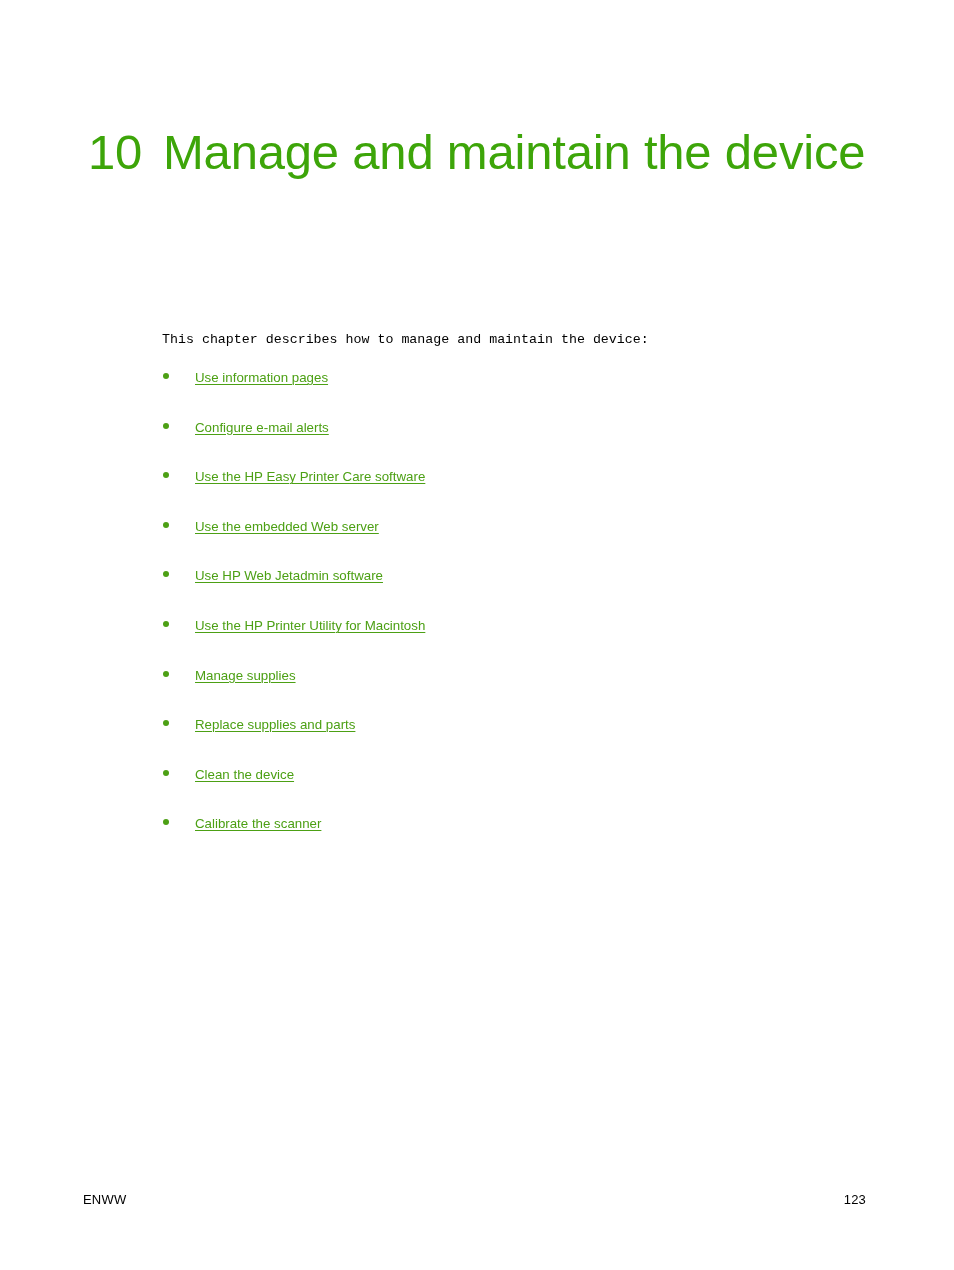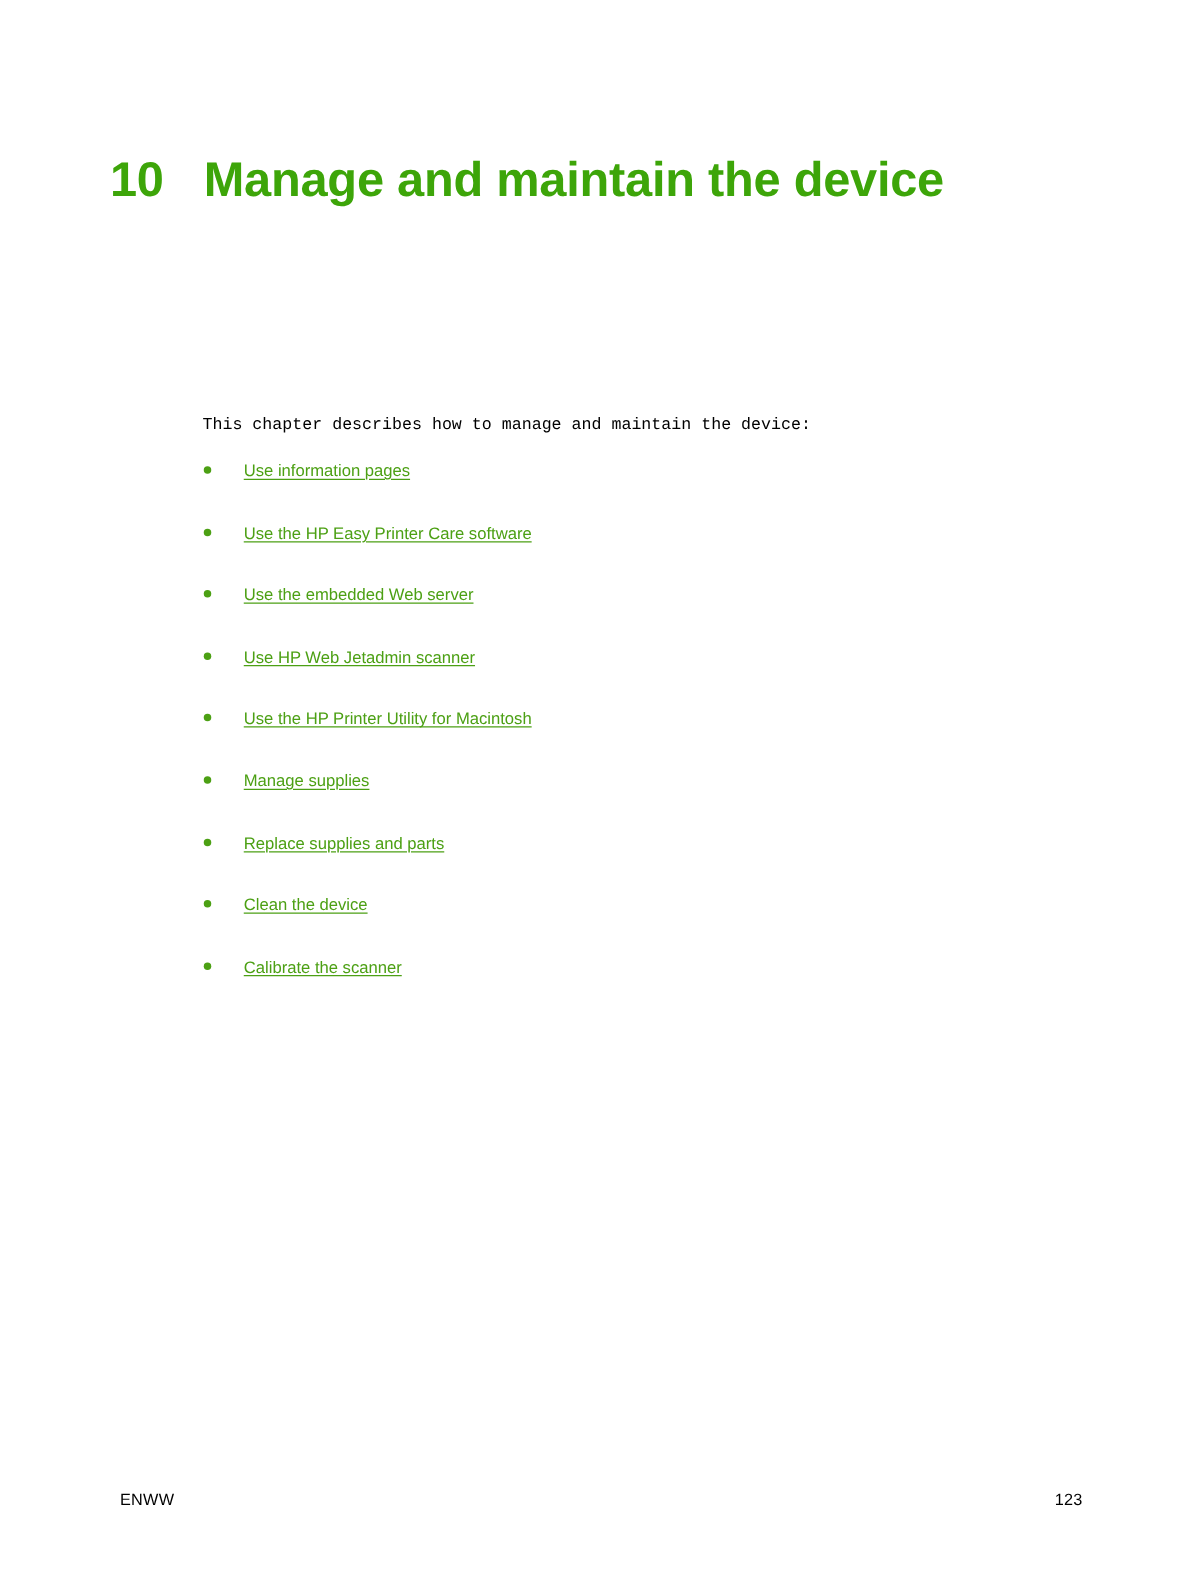--- a/index.html
+++ b/index.html
@@ -26,22 +26,22 @@
 
   
   .chapter-heading {
     position: absolute;
     left: 88px;
     top: 96px;
     display: flex;
     align-items: baseline;
     white-space: nowrap;
     color: #3da509;
-    font-size: 39px;
-    font-weight: bold;
+    font-size: 49px;
+    font-weight: normal;
     letter-spacing: -0.2px;
     line-height: 46px;
   }
   .chapter-number {
     display: inline-block;
     width: 75px;
     flex: 0 0 75px;
   }
   .chapter-title {
     display: inline-block;
@@ -92,21 +92,21 @@
     text-decoration: underline;
     text-underline-offset: 2px;
     text-decoration-thickness: 1px;
     white-space: nowrap;
     cursor: pointer;
   }
 
   
   .page-footer {
     position: absolute;
-    left: 96px;
+    left: 83px;
     right: 88px;
     top: 1192px;
     display: flex;
     justify-content: space-between;
     align-items: flex-end;
     font-size: 13px;
     color: #000000;
   }
   .footer-left { letter-spacing: 0.2px; }
   .footer-right { letter-spacing: 0.2px; }
@@ -123,29 +123,33 @@
 
   <p class="intro-text">This chapter describes how to manage and maintain the device:</p>
 
   <ul class="link-list">
     <li class="link-item">
       <span class="bullet-marker"></span>
       <a class="link-anchor">Use information pages</a>
     </li>
     <li class="link-item">
       <span class="bullet-marker"></span>
+      <a class="link-anchor">Configure e-mail alerts</a>
+    </li>
+    <li class="link-item">
+      <span class="bullet-marker"></span>
       <a class="link-anchor">Use the HP Easy Printer Care software</a>
     </li>
     <li class="link-item">
       <span class="bullet-marker"></span>
       <a class="link-anchor">Use the embedded Web server</a>
     </li>
     <li class="link-item">
       <span class="bullet-marker"></span>
-      <a class="link-anchor">Use HP Web Jetadmin scanner</a>
+      <a class="link-anchor">Use HP Web Jetadmin software</a>
     </li>
     <li class="link-item">
       <span class="bullet-marker"></span>
       <a class="link-anchor">Use the HP Printer Utility for Macintosh</a>
     </li>
     <li class="link-item">
       <span class="bullet-marker"></span>
       <a class="link-anchor">Manage supplies</a>
     </li>
     <li class="link-item">

